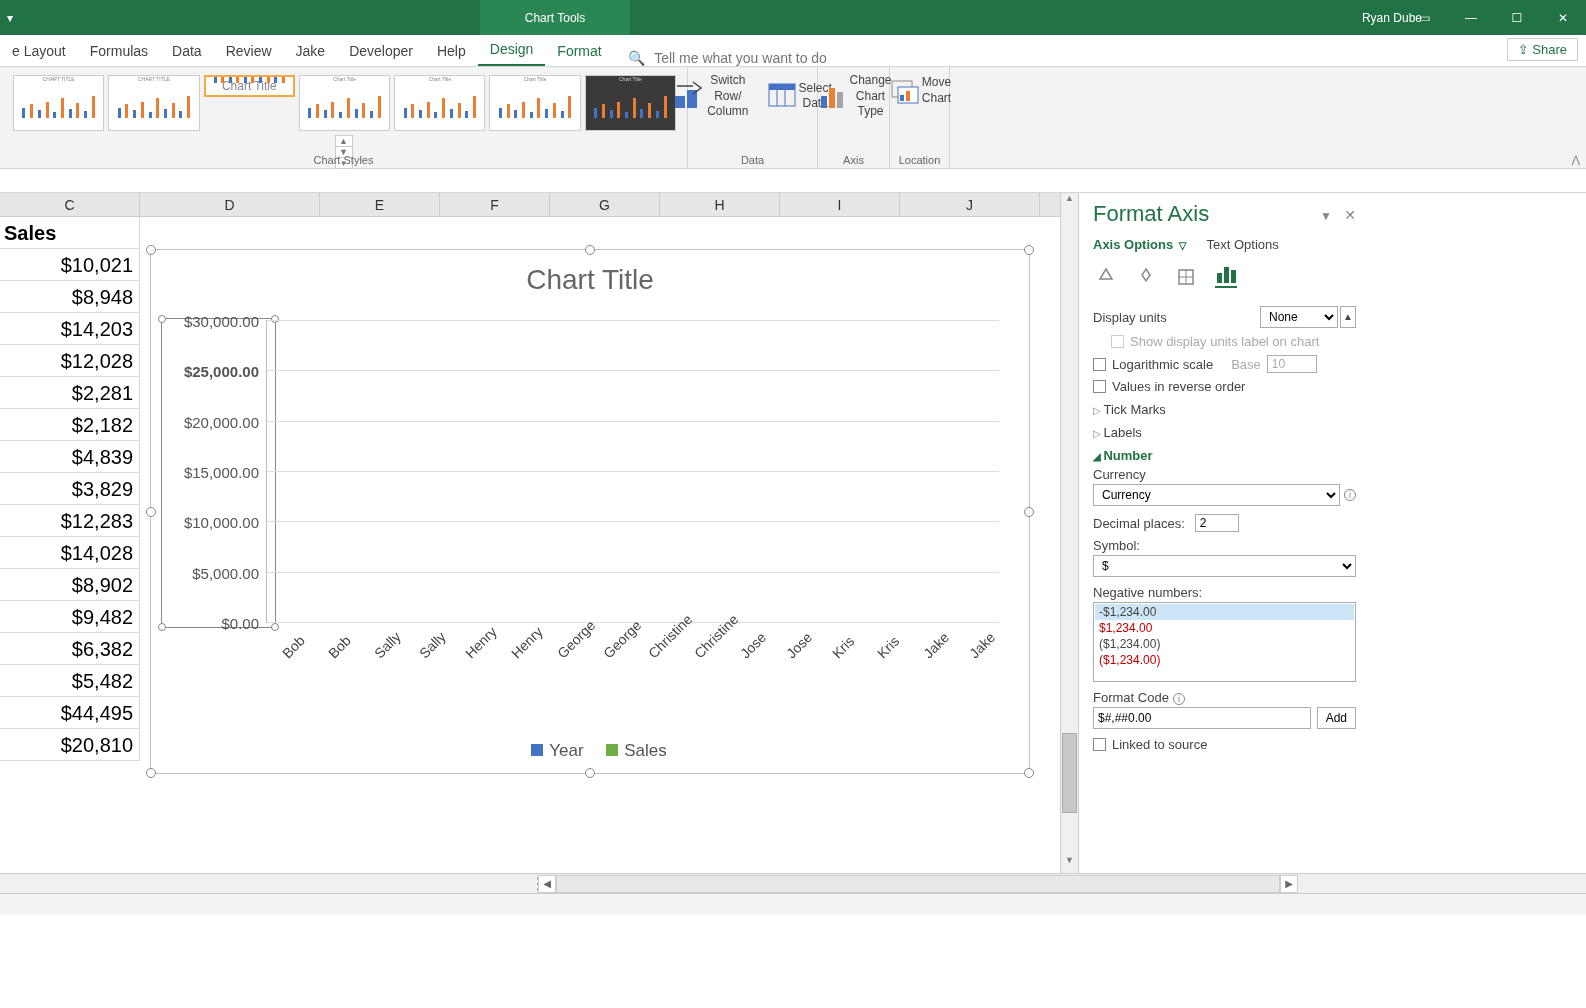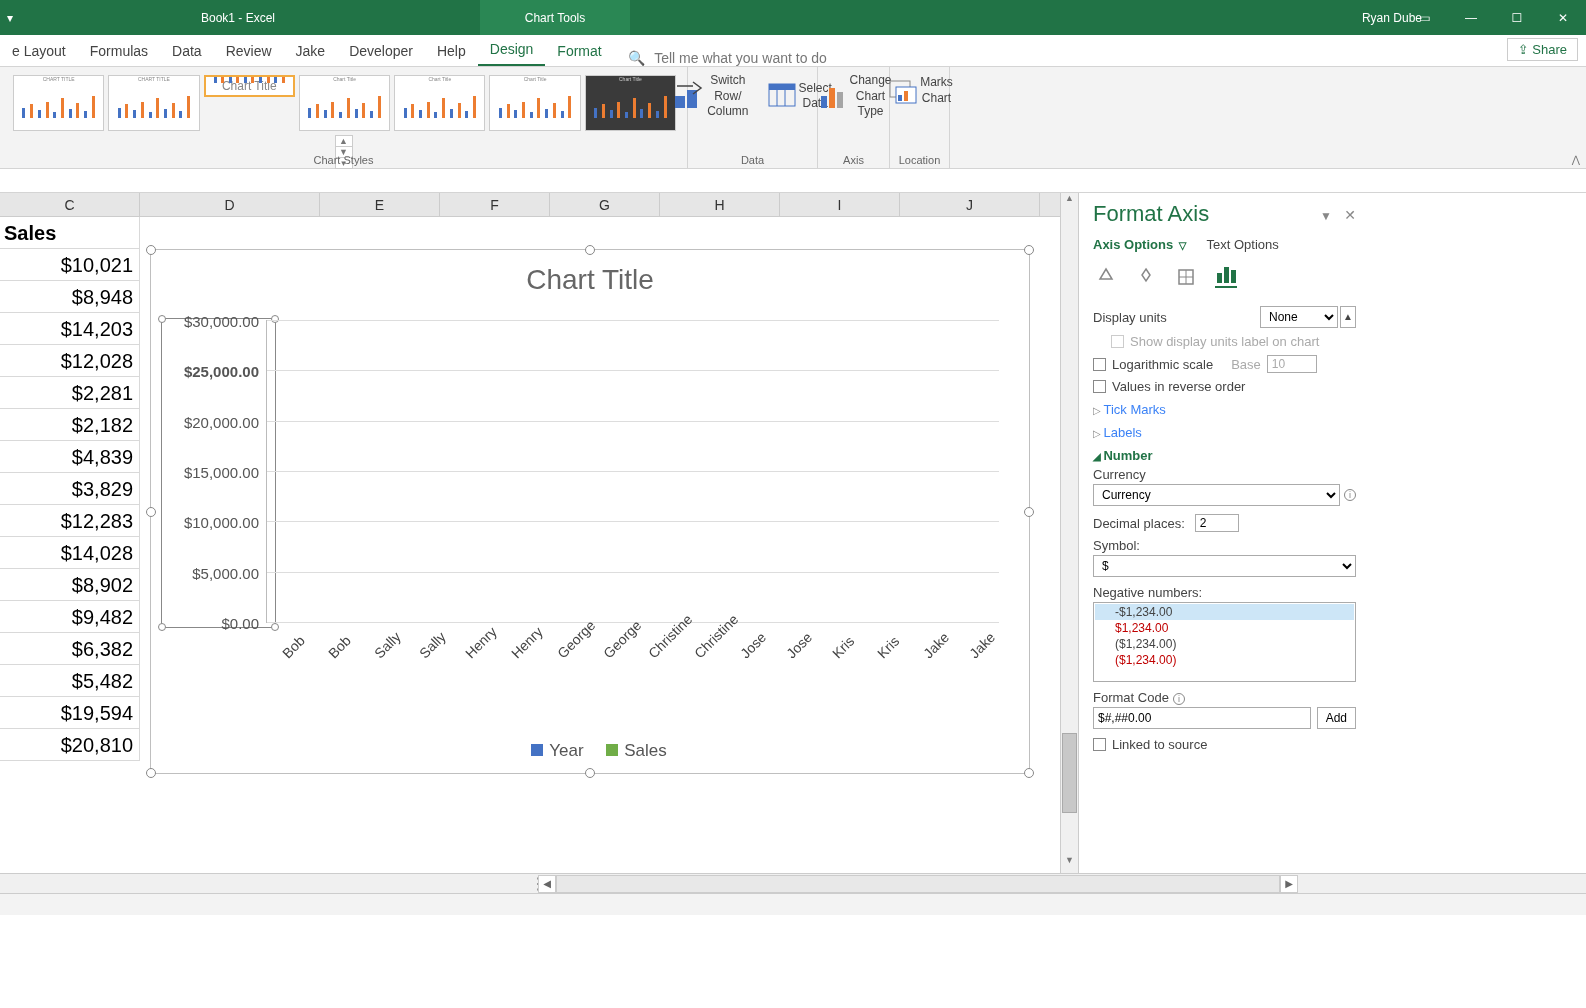--- a/index.html
+++ b/index.html
@@ -68,42 +68,41 @@
 .pane-tabs{display:flex;gap:20px;margin-bottom:10px;font-size:13px}
 .pt-active{color:#217346;font-weight:600}
 .pt-active .tri{color:#217346;font-size:10px;margin-left:2px}
 .opt-icons{display:flex;gap:18px;padding:4px 2px 12px;border-bottom:none;align-items:center}
 .opt-ico{width:22px;height:22px;display:flex;align-items:center;justify-content:center;color:#888}
 .opt-ico.active{color:#217346;border-bottom:2px solid #217346;padding-bottom:4px}
 .frow{display:flex;align-items:center;margin:6px 0;font-size:13px}
 .frow label{flex:1}
 .sel{border:1px solid #ababab;background:#fff;padding:2px 4px;font-size:12px;height:22px}
 .chk{width:13px;height:13px;border:1px solid #888;margin-right:6px;display:inline-block;vertical-align:middle}
-.section-hdr{font-size:13px;color:#3b82f6;margin:8px 0 4px;cursor:pointer}
+.section-hdr{font-size:13px;color:#404040;margin:8px 0 4px;cursor:pointer}
 .section-hdr.expanded{color:#217346;font-weight:600}
 .section-hdr::before{content:"▷ ";font-size:10px;color:#888}
 .section-hdr.expanded::before{content:"◢ ";color:#217346}
 .numbox{border:1px solid #ababab;width:44px;padding:1px 4px;font-size:12px}
 .neg-list{border:1px solid #ababab;height:80px;font-size:12px;padding:1px}
-.neg-list div{padding:1px 20px}
+.neg-list div{padding:1px 4px}
 .neg-sel{background:#cde6f7}
 .red{color:#c00000}
 .addbtn{border:1px solid #ababab;padding:3px 8px;background:#fff;font-size:12px}
 .info-ico{display:inline-block;width:12px;height:12px;border:1px solid #888;border-radius:50%;font-size:9px;text-align:center;line-height:11px;color:#888;margin-left:4px}
 .statusbar{height:22px;background:#f3f3f3;border-top:1px solid #ccc}
 .mini-bars{position:absolute;bottom:12px;left:6px;right:6px;height:24px;display:flex;align-items:flex-end;justify-content:space-around}
 .mb{width:3px;background:#ed7d31}
 .mb.b{background:#4472c4}
 </style>
 </head>
 <body>
 
 <div class="titlebar">
   <div class="tb-left">▾</div>
-  <div class="tb-center1"><span>Book1 - Excel</span></div>
   <div class="tb-tools">Chart Tools</div>
   <div class="tb-user">Ryan Dube</div>
   <div class="tb-btns">
     <div class="tb-btn">▭</div>
     <div class="tb-btn">—</div>
     <div class="tb-btn">☐</div>
     <div class="tb-btn">✕</div>
   </div>
 </div>
 
@@ -256,21 +255,21 @@
     <div class="grp-label">Axis</div>
   </div>
   <div class="grp" style="width:60px">
     <div class="vbtn">
         <div class="vbtn-icon"><svg width="34" height="34">
             <rect x="4" y="8" width="20" height="16" fill="none" stroke="#888"></rect>
             <rect x="10" y="14" width="20" height="16" fill="#fff" stroke="#4472c4"></rect>
             <rect x="12" y="22" width="4" height="6" fill="#4472c4"></rect>
             <rect x="18" y="18" width="4" height="10" fill="#ed7d31"></rect>
           </svg></div>
-        <span style="white-space:pre-line">Marks
+        <span style="white-space:pre-line">Move
 Chart</span>
       </div>
     <div class="grp-label">Location</div>
   </div>
   <div class="collapse-caret">⋀</div>
 </div>
 
 <div class="formula-bar"></div>
 
 <div class="sheet-area">
@@ -295,21 +294,21 @@
         <div class="cell">$2,281</div>
         <div class="cell">$2,182</div>
         <div class="cell">$4,839</div>
         <div class="cell">$3,829</div>
         <div class="cell">$12,283</div>
         <div class="cell">$14,028</div>
         <div class="cell">$8,902</div>
         <div class="cell">$9,482</div>
         <div class="cell">$6,382</div>
         <div class="cell">$5,482</div>
-        <div class="cell">$19,594</div>
+        <div class="cell">$44,495</div>
         <div class="cell">$20,810</div>
       </div>
     </div>
 
     <div class="chart-obj">
       <div class="sel-handle" style="left:-5px;top:-5px"></div>
       <div class="sel-handle" style="left:50%;top:-5px;margin-left:-5px"></div>
       <div class="sel-handle" style="right:-5px;top:-5px"></div>
       <div class="sel-handle" style="left:-5px;top:50%;margin-top:-5px"></div>
       <div class="sel-handle" style="right:-5px;top:50%;margin-top:-5px"></div>

